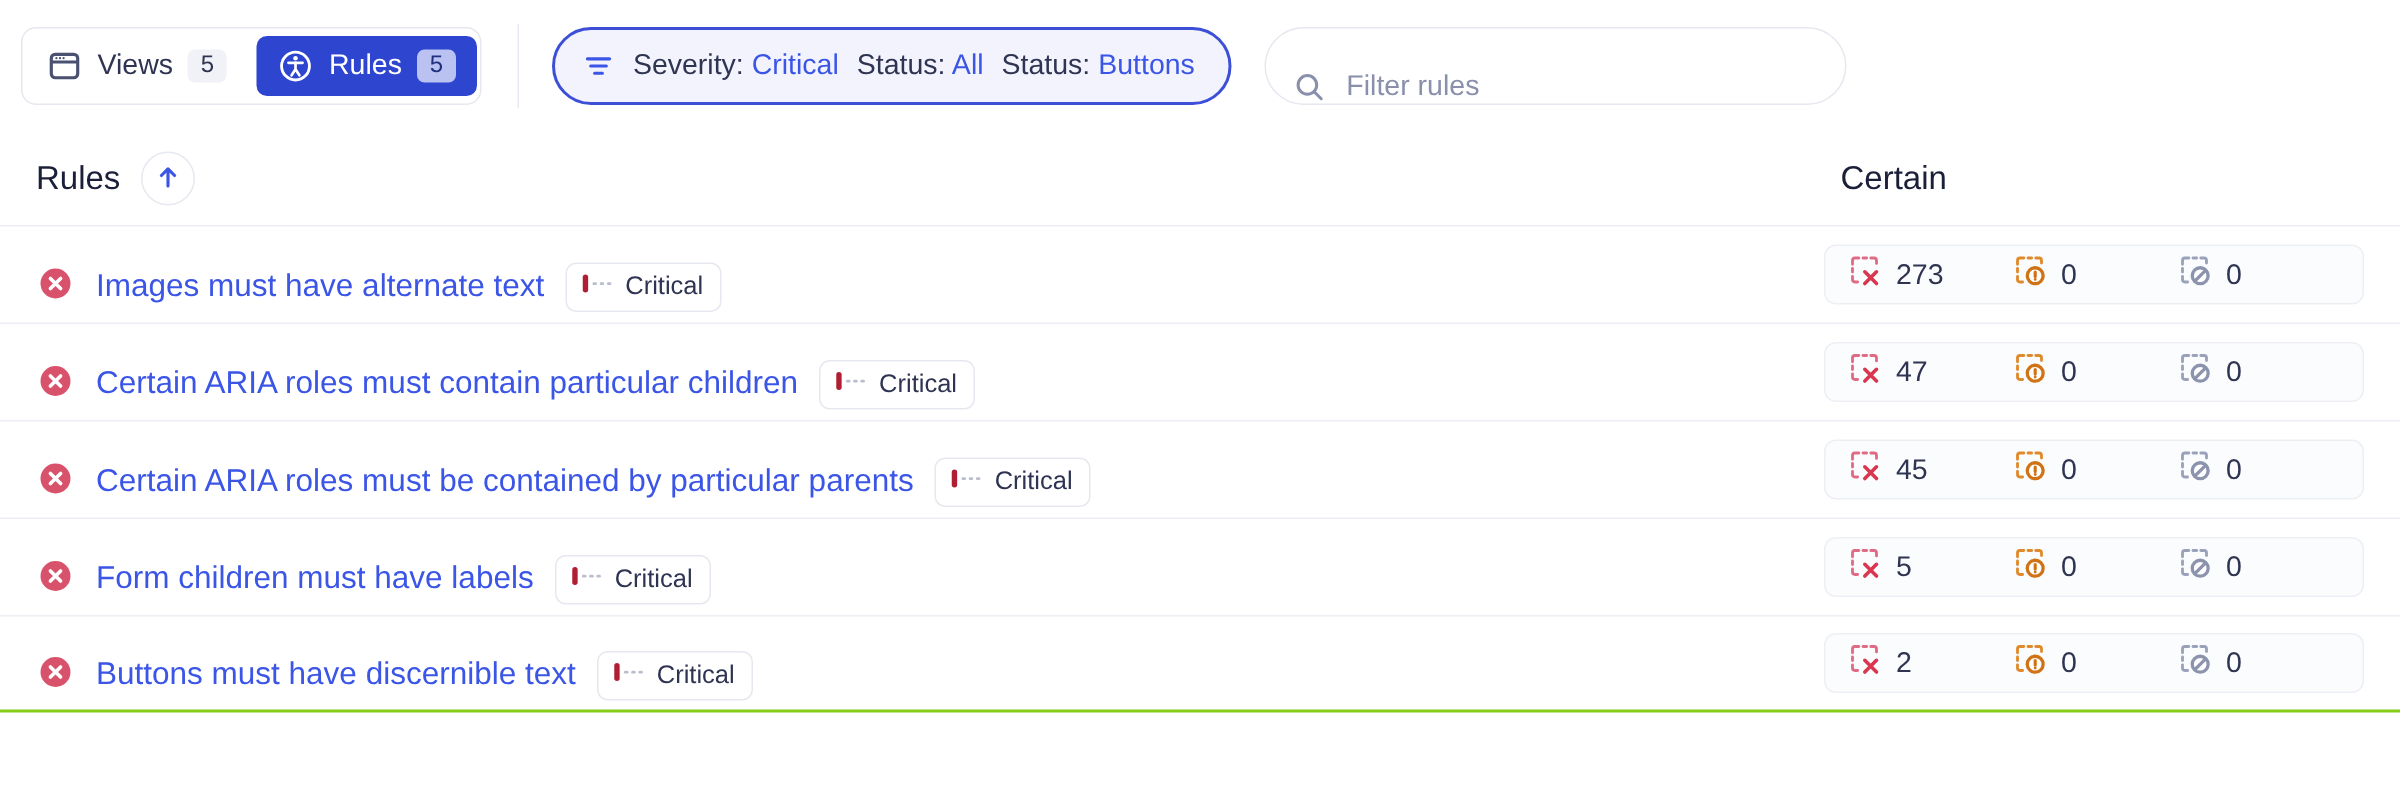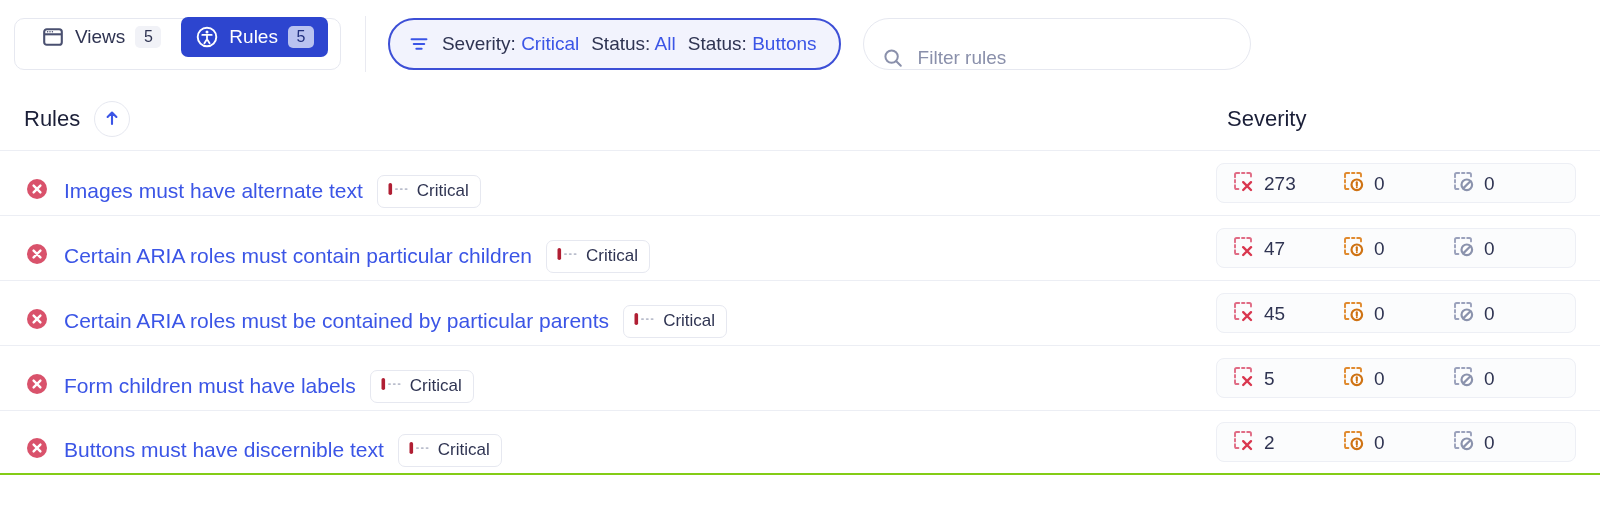--- a/index.html
+++ b/index.html
@@ -27,25 +27,25 @@
     align-items: center;
     height: 88px;
     padding: 0 14px;
     box-sizing: border-box;
     gap: 22px;
   }
 
   
   .segmented {
     display: flex;
-    align-items: flex-end;
+    align-items: center;
     gap: 6px;
     border: 1px solid #e6e8f0;
     border-radius: 10px;
-    padding: 12px;
+    padding: 2px;
     background: #fff;
     height: 52px;
     box-sizing: border-box;
   }
   .seg-btn {
     display: flex;
     align-items: center;
     gap: 10px;
     height: 40px;
     padding: 0 14px;
@@ -300,21 +300,21 @@
       <div class="th-rules">
         <span class="th-label">Rules</span>
         <button class="sort-btn">
           <span>
             <svg width="20" height="20" viewBox="0 0 20 20" fill="none">
               <path d="M10 16V4.6M10 4.6L5.6 9M10 4.6L14.4 9" stroke="#3b55e6" stroke-width="2.1" stroke-linecap="round" stroke-linejoin="round"></path>
             </svg>
           </span>
         </button>
       </div>
-      <div class="th-elements">Severity</div>
+      <div class="th-elements">Certain</div>
     </div>
 
     <div>
 
       <div class="row">
         <div class="cell-rule">
           <span>
             <svg width="26" height="26" viewBox="0 0 26 26" fill="none">
               <circle cx="13" cy="13" r="10" fill="#d9526b"></circle>
               <path d="M9.6 9.6L16.4 16.4M16.4 9.6L9.6 16.4" stroke="#ffffff" stroke-width="2.4" stroke-linecap="round"></path>

